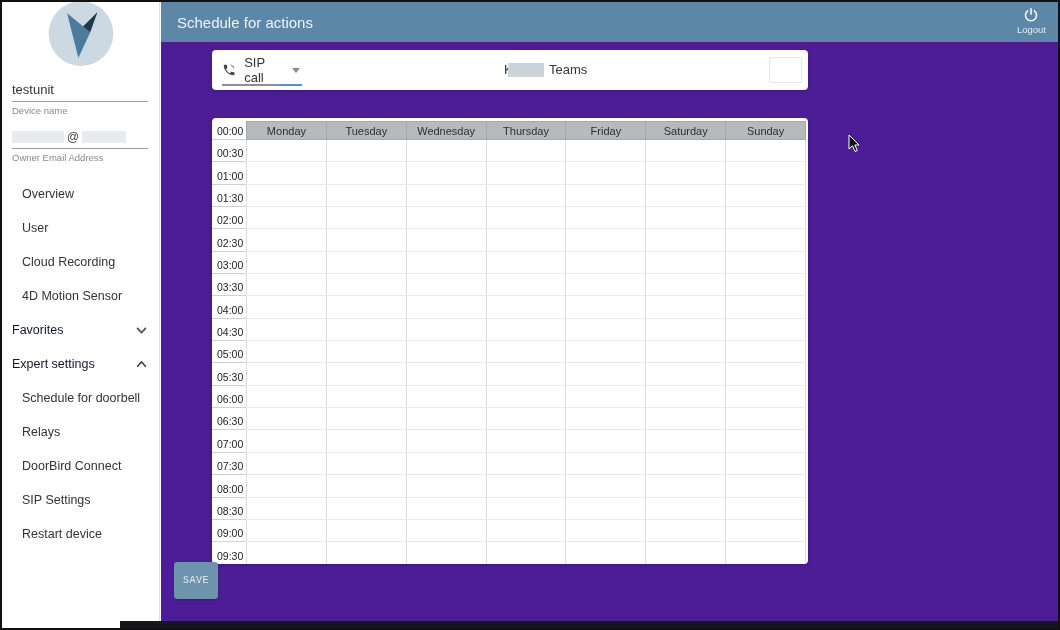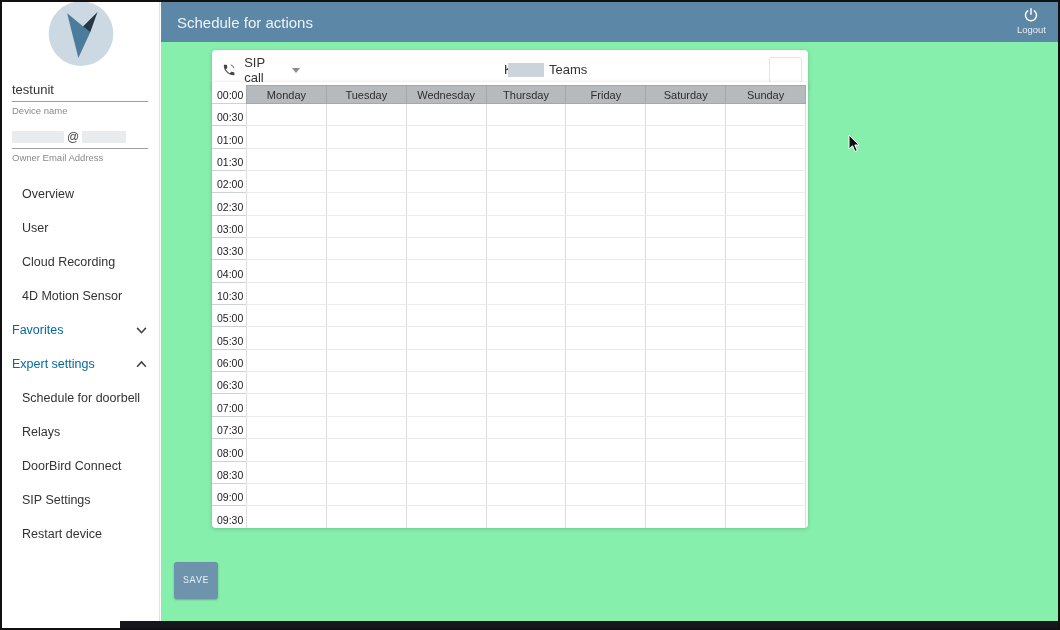--- a/index.html
+++ b/index.html
@@ -12,42 +12,42 @@
   .logo-wrap svg { margin-top:0px; }
   .field { margin:14px 10px 0 10px; }
   .field-value { font-size:13px; color:#333; padding-bottom:4px; border-bottom:1px solid #9e9e9e; width:136px; }
   .field-label { font-size:9.5px; color:#8a8a8a; margin-top:3px; }
   .email-row { display:flex; align-items:center; gap:3px; }
   .redact { display:inline-block; height:12px; background:#e9ecef; border-radius:1px; }
   .redact.w1 { width:52px; } .redact.w2 { width:44px; }
   .at { font-size:12px; color:#444; }
   nav { margin-top:14px; }
   .nav-item { font-size:12.5px; color:#333; padding:10px 10px 10px 20px; cursor:pointer; }
-  .section-row { display:flex; align-items:center; justify-content:space-between; font-size:12.5px; color:#0369a1; padding:10px 12px 10px 10px; cursor:pointer; }
+  .section-row { display:flex; align-items:center; justify-content:space-between; font-size:12.5px; color:#0f172a; padding:10px 12px 10px 10px; cursor:pointer; }
   .section-row svg { flex:none; }
 
   
-  .main { position:absolute; left:159px; top:0; right:0; bottom:7px; background:#86efac; }
+  .main { position:absolute; left:159px; top:0; right:0; bottom:7px; background:#4c1d95; }
   .topbar { position:absolute; left:0; right:0; top:0; height:40px; background:#5d87a6; display:flex; align-items:center; padding:0 16px; }
   .topbar .title { color:#eef3f7; font-size:15px; }
   .logout { position:absolute; right:12px; top:5px; display:flex; flex-direction:column; align-items:center; cursor:pointer; }
   .logout span { color:#e7edf2; font-size:9.5px; margin-top:1px; }
 
   .card { position:absolute; background:#fff; border-radius:4px; box-shadow:0 1px 4px rgba(0,0,0,.18);margin-left:42px; }
   .toolbar-card { left:9px; top:48px; width:596px; height:40px; }
   .action-select { position:absolute; left:10px; top:6px; width:78px; height:28px; display:flex; align-items:center; gap:8px; cursor:pointer; }
   .action-select .lbl { font-size:13px; color:#333; }
   .arrow-down { width:0; height:0; border-left:4px solid transparent; border-right:4px solid transparent; border-top:5px solid #8a8a8a; margin-left:1px; }
   .select-underline { position:absolute; left:0; right:-2px; bottom:-2px; height:2px; background:linear-gradient(to right,#8f8f8f 72%,#5590cf 72%); }
   .target { position:absolute; left:292px; top:12px; display:flex; align-items:center; font-size:13px; color:#333; }
   .clip-letter { display:inline-block; width:4px; overflow:hidden; font-size:13px; color:#333; }
   .redact-t { display:inline-block; width:36px; height:14px; background:#ccd4da; margin-right:5px; }
   .mini-box { position:absolute; right:6px; top:7px; width:33px; height:26px; background:#fff; border:1px solid #e4e4e6; border-radius:2px; }
 
-  .schedule-card { left:9px; top:80px; width:596px; height:446px; overflow:hidden; }
+  .schedule-card { left:9px; top:116px; width:596px; height:446px; overflow:hidden; }
   .time-col { position:absolute; left:0; top:0; width:34px; }
   .time-cell { height:22.35px; display:flex; align-items:flex-end; padding:0 0 2px 5px; font-size:10.5px; color:#222; border-bottom:1px solid #cfd2d4; }
   .time-cell.first { height:22px; }
   .day-header { position:absolute; left:34px; top:3px; right:2px; height:19px; display:flex; }
   .day-cell { flex:1; background:#b6babd; border:1px solid #a4a8ab; margin-left:-1px; font-size:11px; color:#2e2e2e; display:flex; align-items:center; justify-content:center; }
   .day-cell:first-child { margin-left:0; }
   .grid-body { position:absolute; left:34px; top:22px; right:2px; bottom:auto; }
   .grid-row { display:flex; height:22.35px; border-bottom:1px solid #eaebec; }
   .grid-cell { flex:1; border-right:1px solid #dbdddf; cursor:pointer; }
   .grid-cell:first-child { border-left:1px solid #dbdddf; }
@@ -151,21 +151,21 @@
       <div class="time-col" id="time-col">
           <div class="time-cell first">00:00</div>
           <div class="time-cell">00:30</div>
           <div class="time-cell">01:00</div>
           <div class="time-cell">01:30</div>
           <div class="time-cell">02:00</div>
           <div class="time-cell">02:30</div>
           <div class="time-cell">03:00</div>
           <div class="time-cell">03:30</div>
           <div class="time-cell">04:00</div>
-          <div class="time-cell">10:30</div>
+          <div class="time-cell">04:30</div>
           <div class="time-cell">05:00</div>
           <div class="time-cell">05:30</div>
           <div class="time-cell">06:00</div>
           <div class="time-cell">06:30</div>
           <div class="time-cell">07:00</div>
           <div class="time-cell">07:30</div>
           <div class="time-cell">08:00</div>
           <div class="time-cell">08:30</div>
           <div class="time-cell">09:00</div>
           <div class="time-cell">09:30</div>

